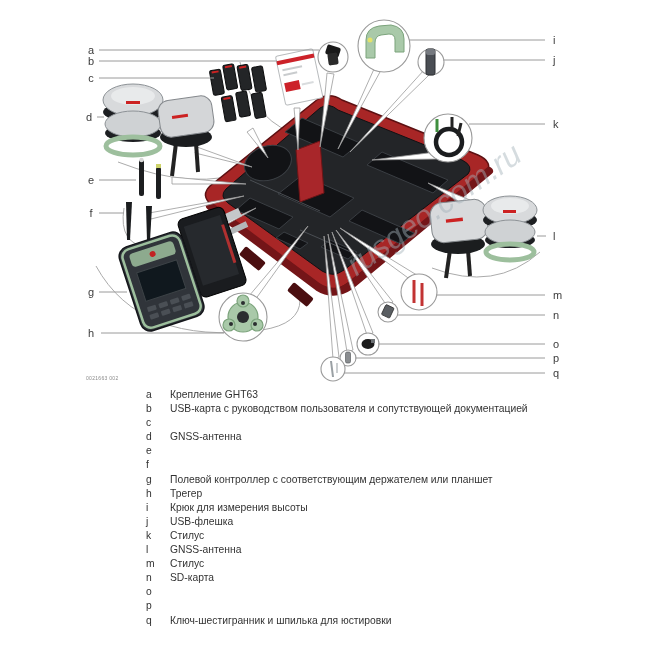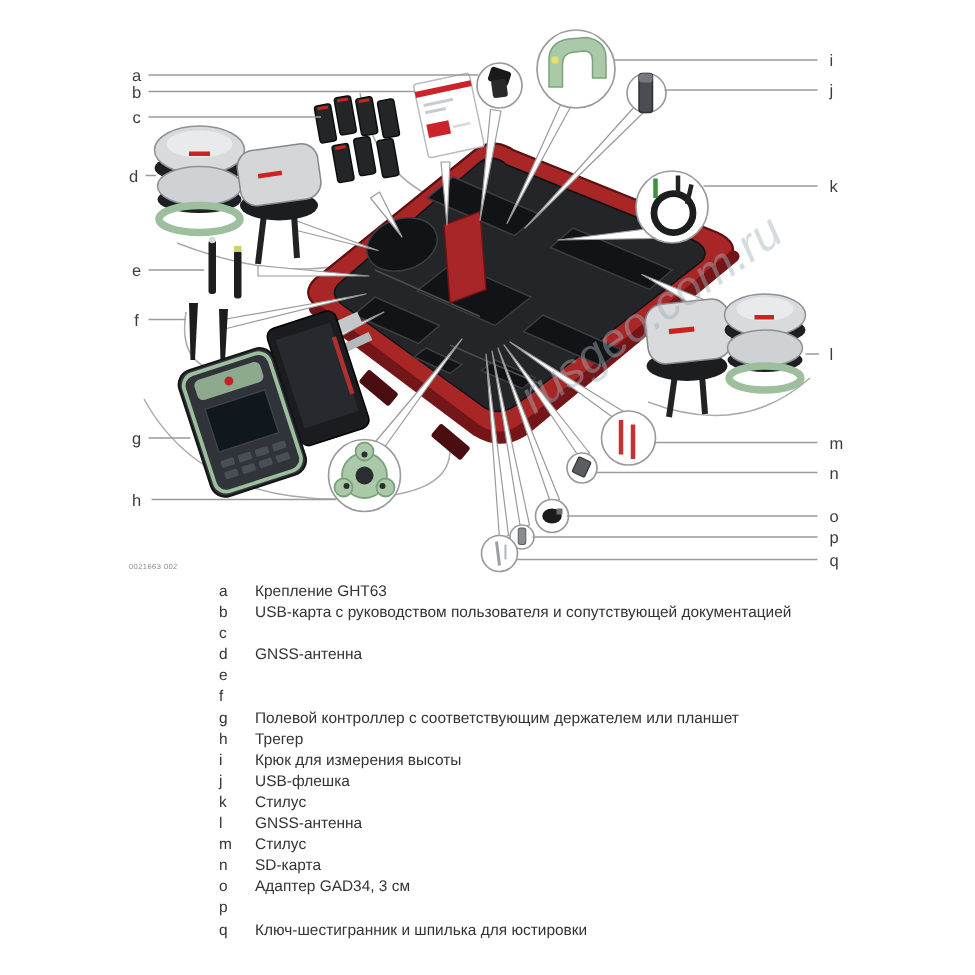--- a/index.html
+++ b/index.html
@@ -343,21 +343,20 @@
   <div class="legend-row">
         <span class="legend-key">m</span>
         <span class="legend-text">Стилус</span>
       </div>
   <div class="legend-row">
         <span class="legend-key">n</span>
         <span class="legend-text">SD-карта</span>
       </div>
   <div class="legend-row">
         <span class="legend-key">o</span>
-        <span class="legend-text">Адаптер GAD34, 3 см</span>
       </div>
   <div class="legend-row">
         <span class="legend-key">p</span>
       </div>
   <div class="legend-row">
         <span class="legend-key">q</span>
         <span class="legend-text">Ключ-шестигранник и шпилька для юстировки</span>
       </div>
 </div>
 

